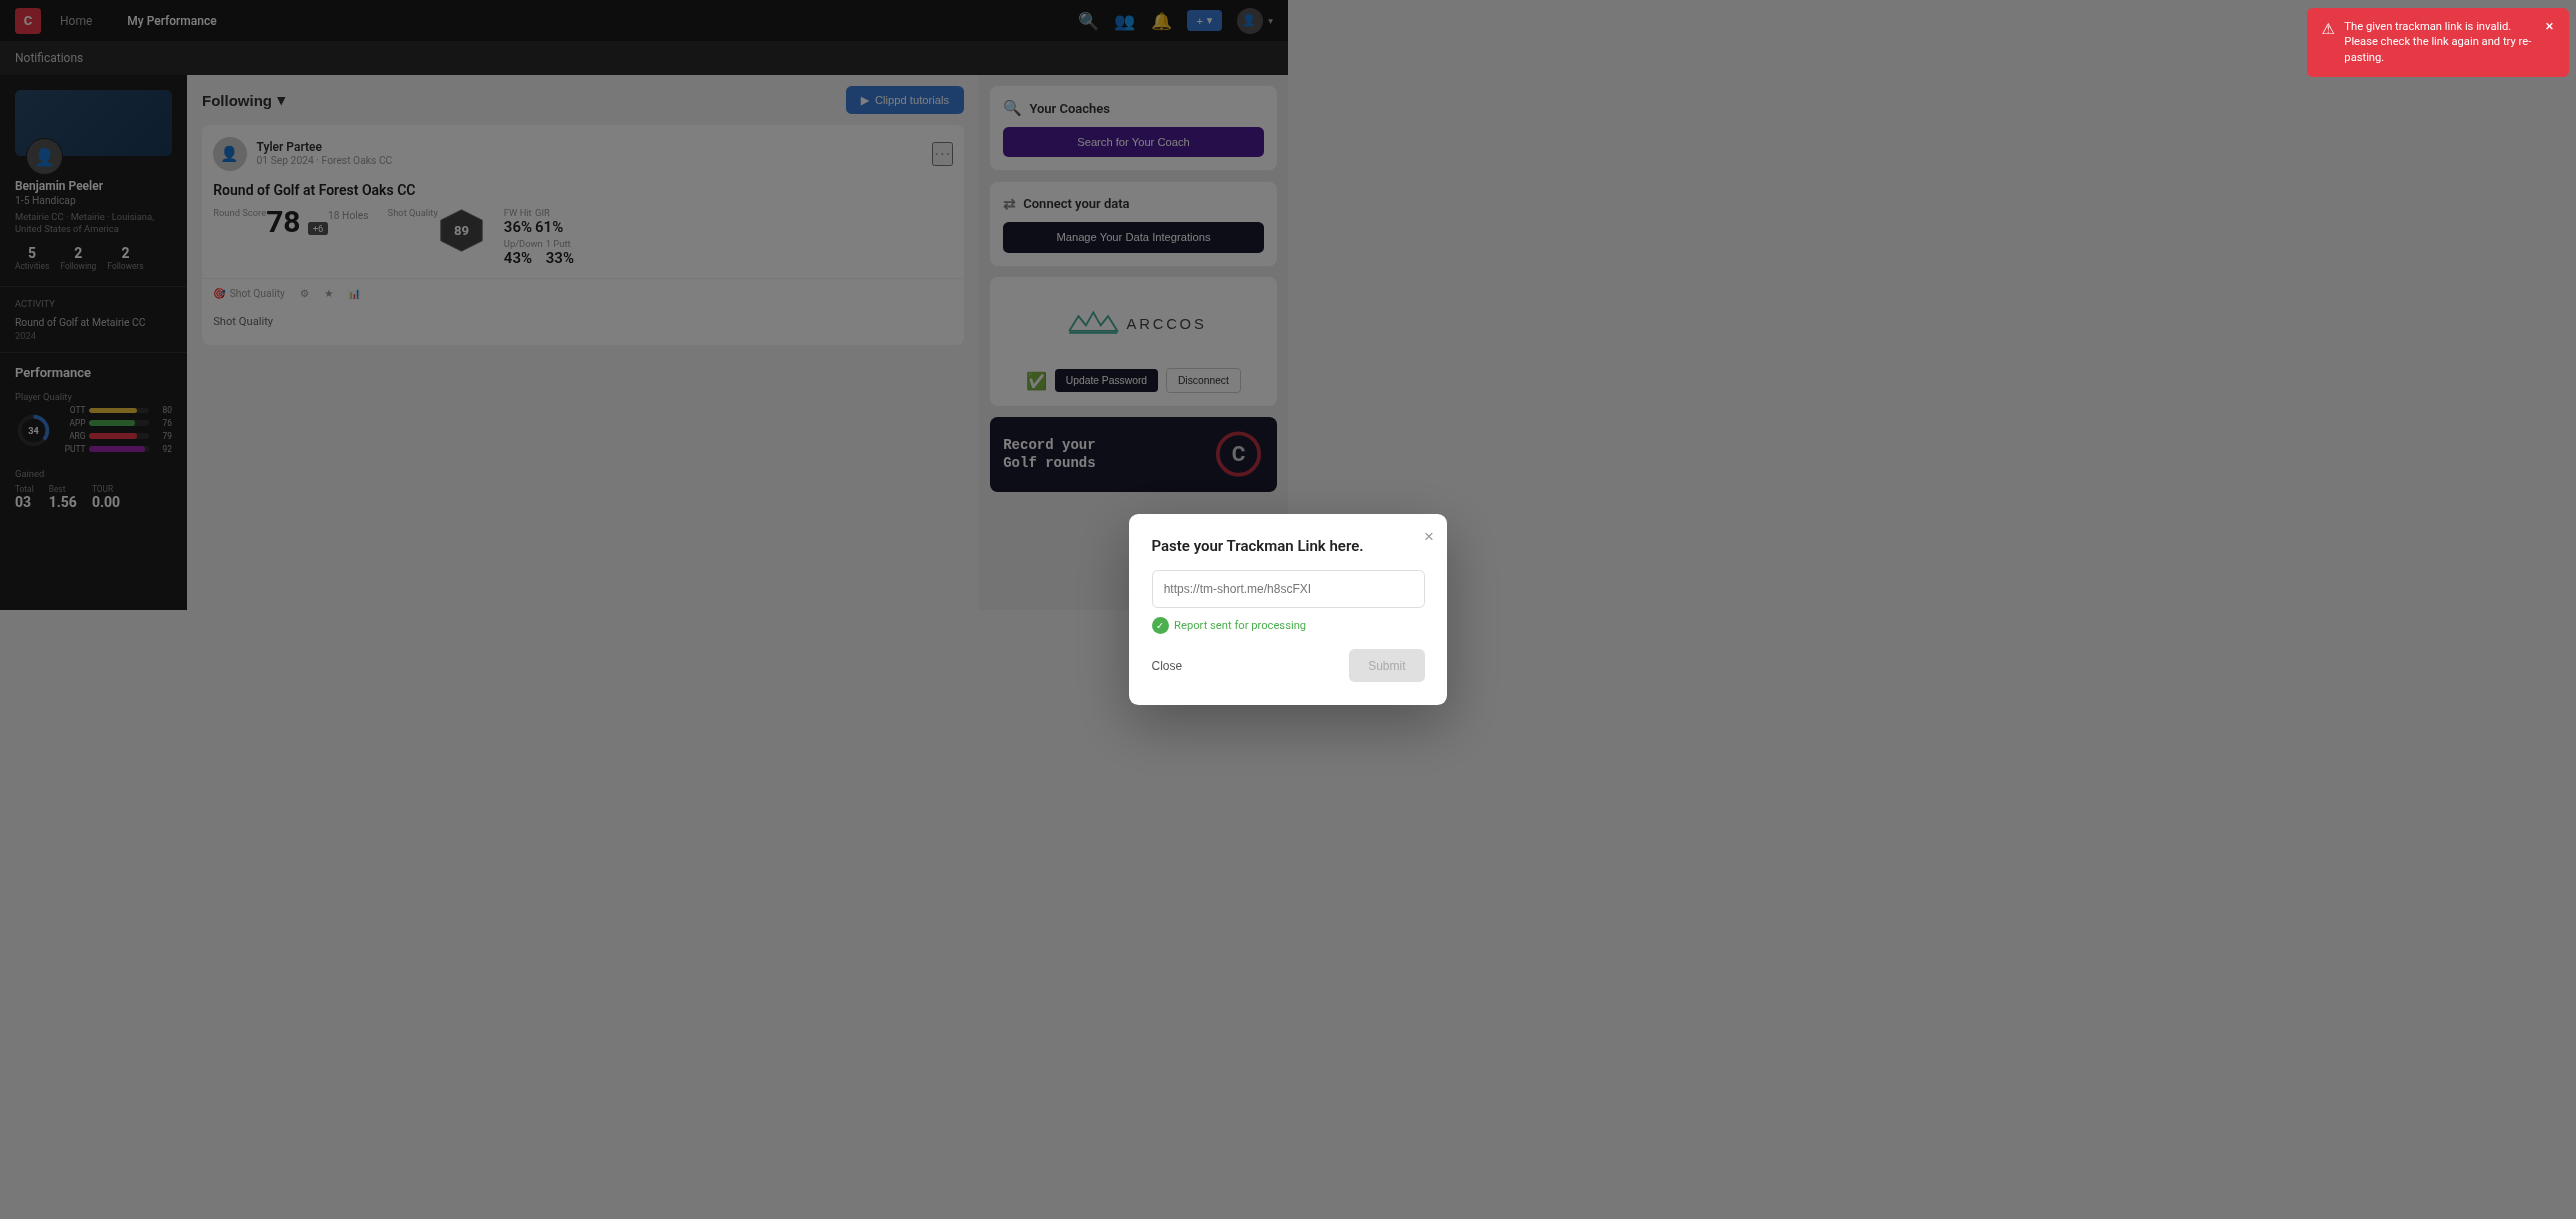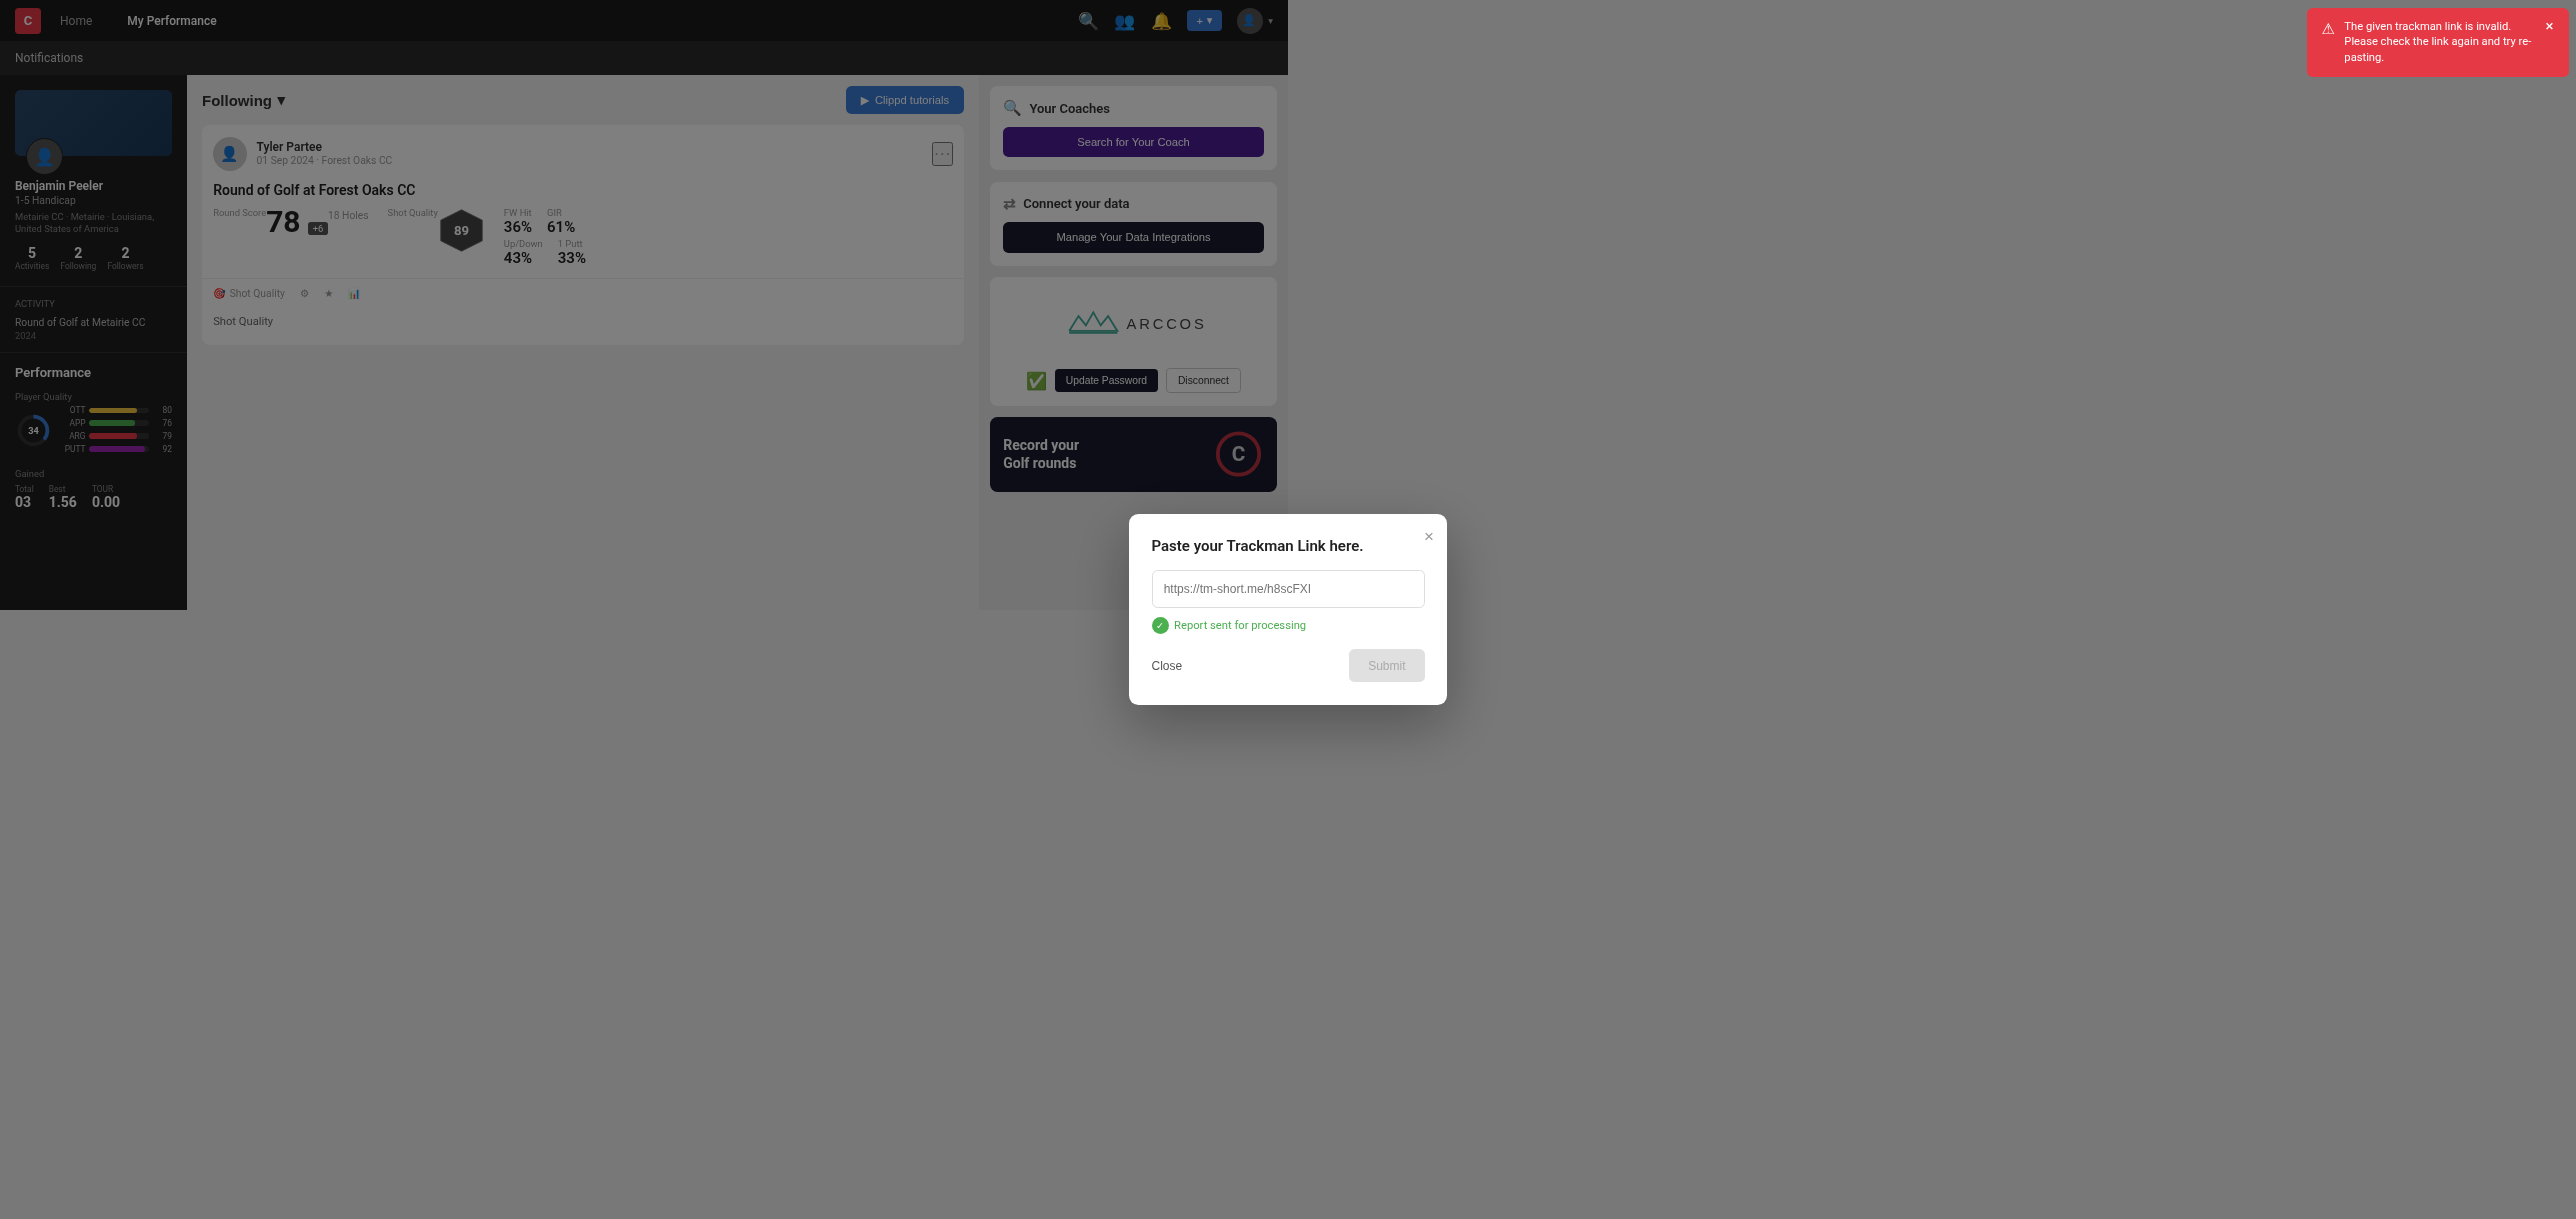--- a/index.html
+++ b/index.html
@@ -422,21 +422,21 @@
       justify-content: center;
       position: relative;
     }
     .round-misc-stats {
       display: flex;
       flex-direction: column;
       gap: 1.9px;
     }
     .misc-stat-row {
       display: flex;
-      gap: 15px;
+      gap: 3px;
     }
     .misc-stat {
       display: flex;
       flex-direction: column;
     }
     .misc-stat-label {
       color: #999;
       font-size: 9.4px;
     }
     .misc-stat-val {
@@ -632,20 +632,21 @@
       align-items: center;
       padding: 13px;
       position: relative;
     }
     .record-text {
       color: white;
       font-size: 14px;
       font-weight: bold;
       line-height: 1.3;
       z-index: 1;
+      font-family: Liberation Mono, monospace;
     }
     .record-logo {
       position: absolute;
       right: 15px;
       top: 50%;
       transform: translateY(-50%);
       width: 47px;
       height: 47px;
       opacity: 0.8;
     }

